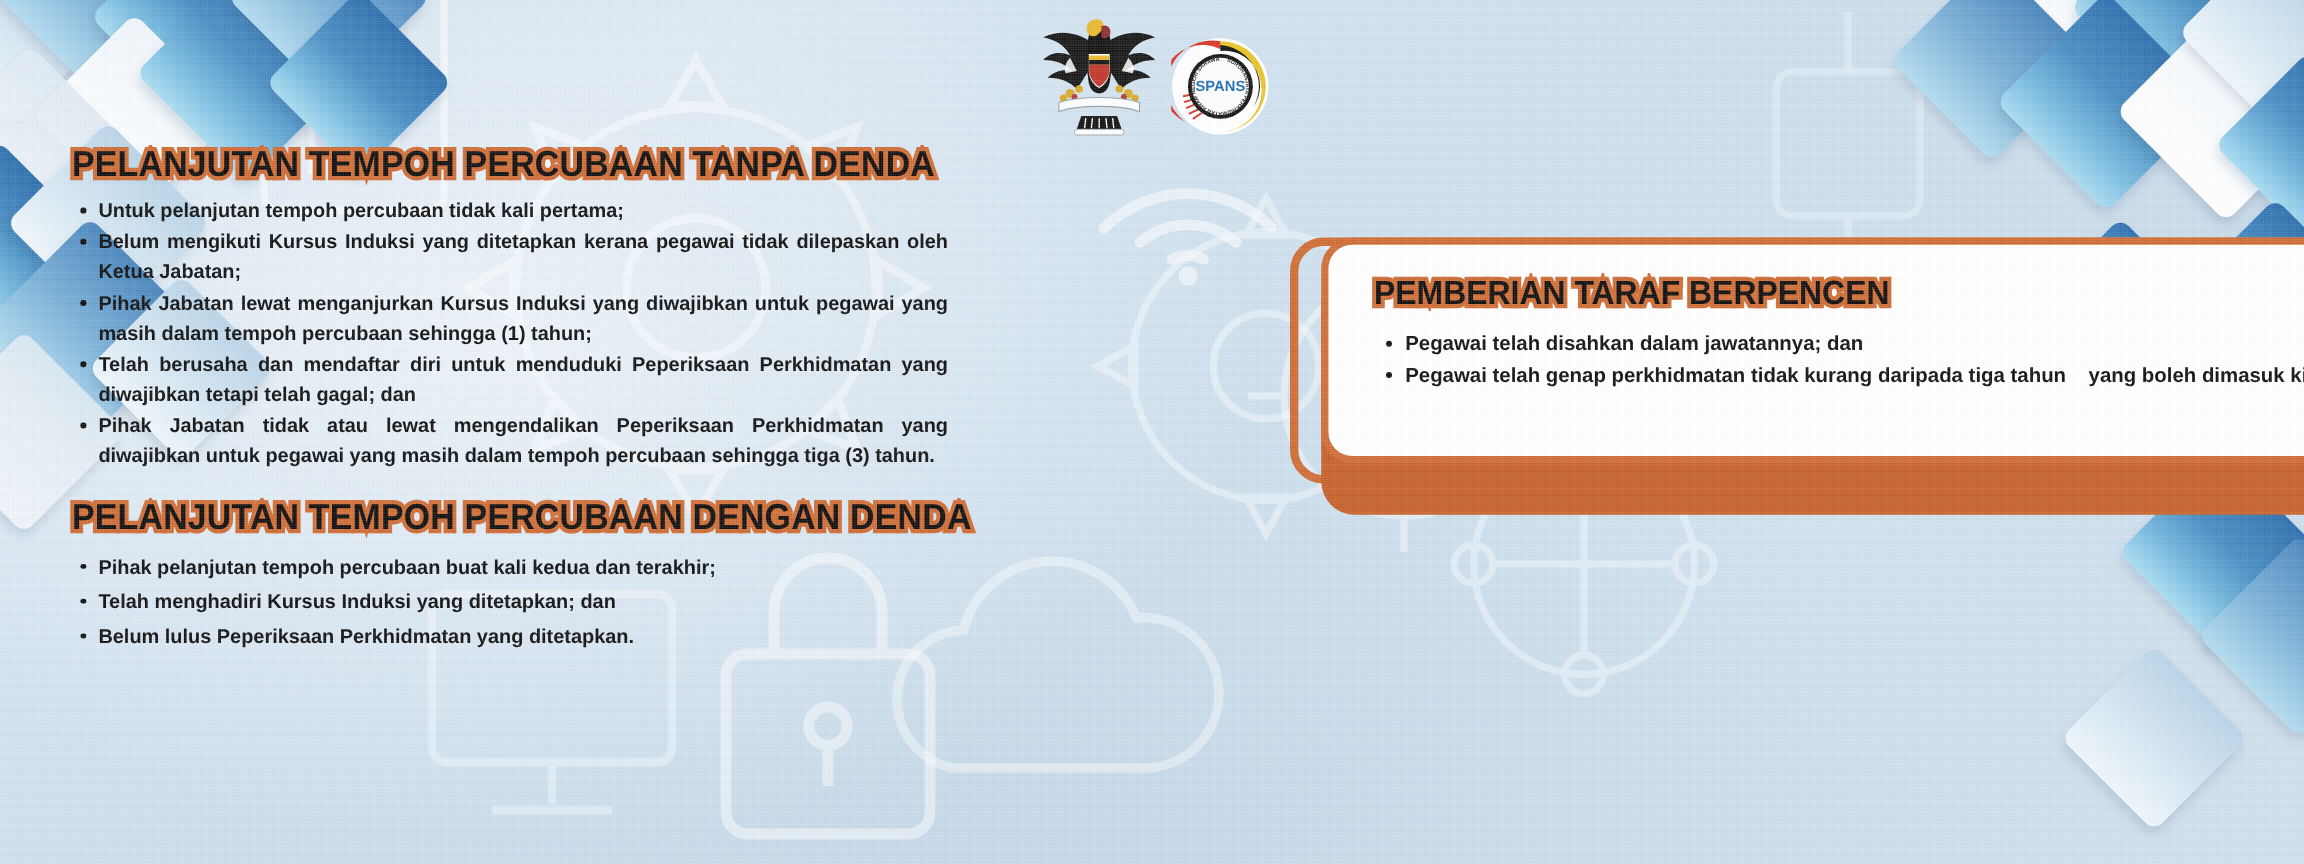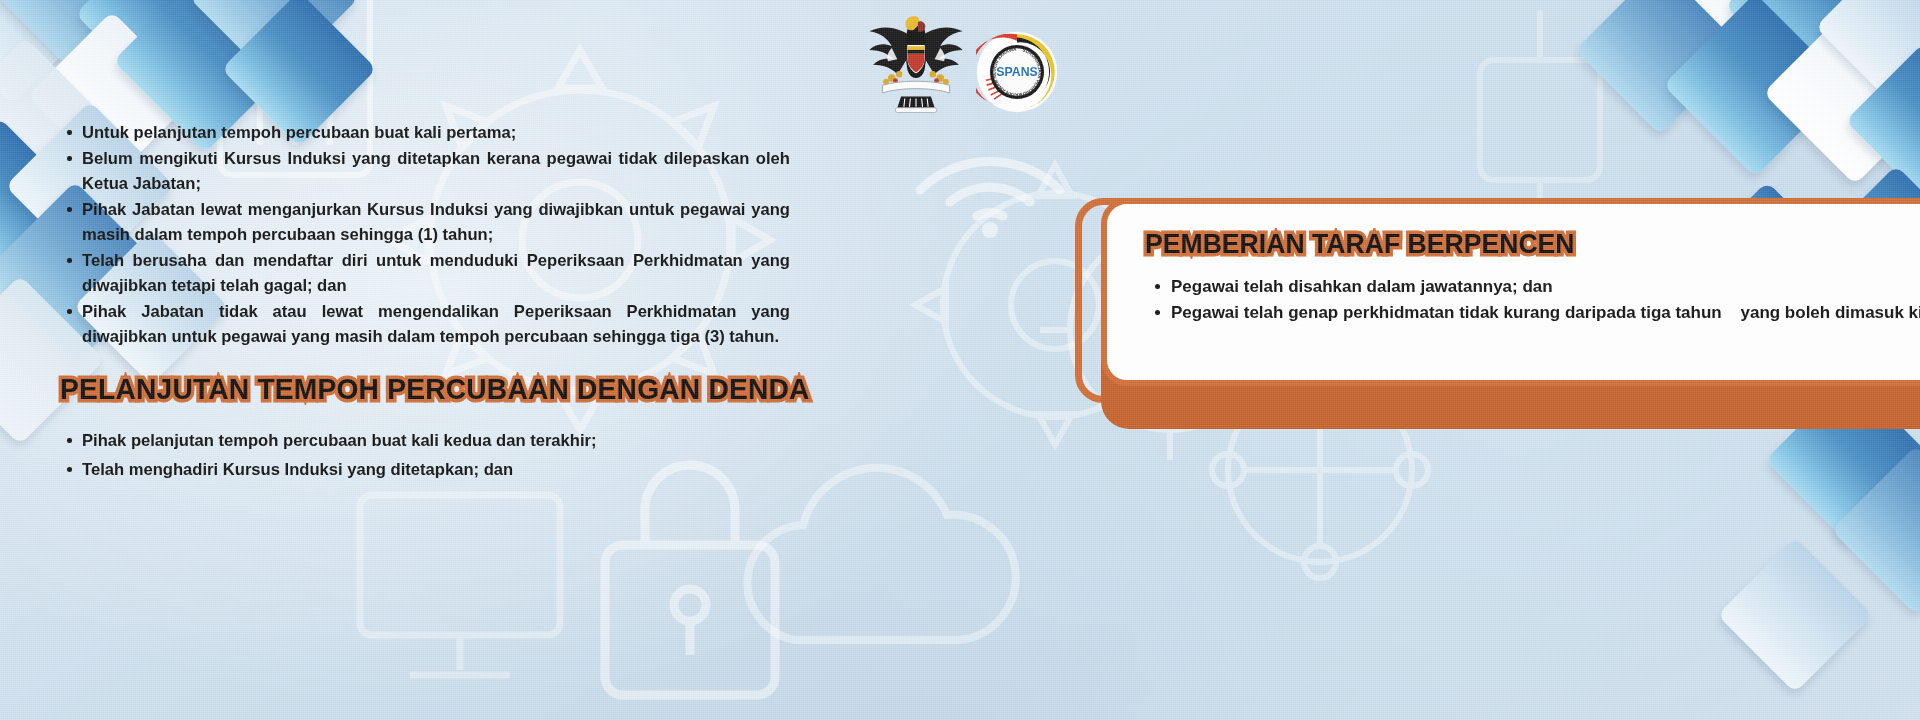--- a/index.html
+++ b/index.html
@@ -74,21 +74,21 @@
     letter-spacing: 0.2px;
     color: #111111;
     transform: scaleX(0.94);
     transform-origin: left center;
     -webkit-text-stroke: 7px #cf6e38;
     paint-order: stroke fill;
     white-space: nowrap;
     line-height: 1.18;
   }
   .head-wrap { margin-bottom: 8px; }
-  .head-wrap.second { margin-top: 22px; margin-bottom: 22px; }
+  .head-wrap.second { margin-top: 22px; margin-bottom: 10px; }
 
   ul.bullets { list-style: none; }
   ul.bullets li {
     position: relative;
     padding-left: 22px;
     color: #141414;
     font-weight: 700;
     font-size: 16.6px;
     line-height: 25px;
     text-align: justify;
@@ -375,36 +375,40 @@
         <defs>
           <path id="ringpath" d="M50 24 a26 26 0 1 1 -0.1 0"></path>
         </defs>
         <text x="50" y="55" text-anchor="middle" font-family="'Liberation Sans',sans-serif" font-size="15" font-weight="700" fill="#1f6fb5" stroke="#ffffff" stroke-width="0.6" paint-order="stroke">SPANS</text>
       </svg>
     </div>
   </div>
 
   <div class="left-col">
 
+    <div class="head-wrap">
+      <span class="head">PELANJUTAN TEMPOH PERCUBAAN TANPA DENDA</span>
+    </div>
 
     <ul class="bullets">
-      <li>Untuk pelanjutan tempoh percubaan buat kali pertama;</li>
+      <li>Untuk pelanjutan tempoh percubaan tidak kali pertama;</li>
       <li>Belum mengikuti Kursus Induksi yang ditetapkan kerana pegawai tidak dilepaskan oleh Ketua Jabatan;</li>
       <li>Pihak Jabatan lewat menganjurkan Kursus Induksi yang diwajibkan untuk pegawai yang masih dalam tempoh percubaan sehingga (1) tahun;</li>
       <li>Telah berusaha dan mendaftar diri untuk menduduki Peperiksaan Perkhidmatan yang diwajibkan tetapi telah gagal; dan</li>
       <li>Pihak Jabatan tidak atau lewat mengendalikan Peperiksaan Perkhidmatan yang diwajibkan untuk pegawai yang masih dalam tempoh percubaan sehingga tiga (3) tahun.</li>
     </ul>
 
     <div class="head-wrap second">
       <span class="head">PELANJUTAN TEMPOH PERCUBAAN DENGAN DENDA</span>
     </div>
 
     <ul class="bullets tight">
       <li>Pihak pelanjutan tempoh percubaan buat kali kedua dan terakhir;</li>
       <li>Telah menghadiri Kursus Induksi yang ditetapkan; dan</li>
+      <li>Belum lulus Peperiksaan Perkhidmatan yang ditetapkan.</li>
     </ul>
   </div>
 
   <div class="card-group">
     <div class="card-outline"></div>
     <div class="card-fill"></div>
     <div class="card-white">
       <span class="card-head">PEMBERIAN TARAF BERPENCEN</span>
       <ul class="card-list">
         <li>Pegawai telah disahkan dalam jawatannya; dan</li>

